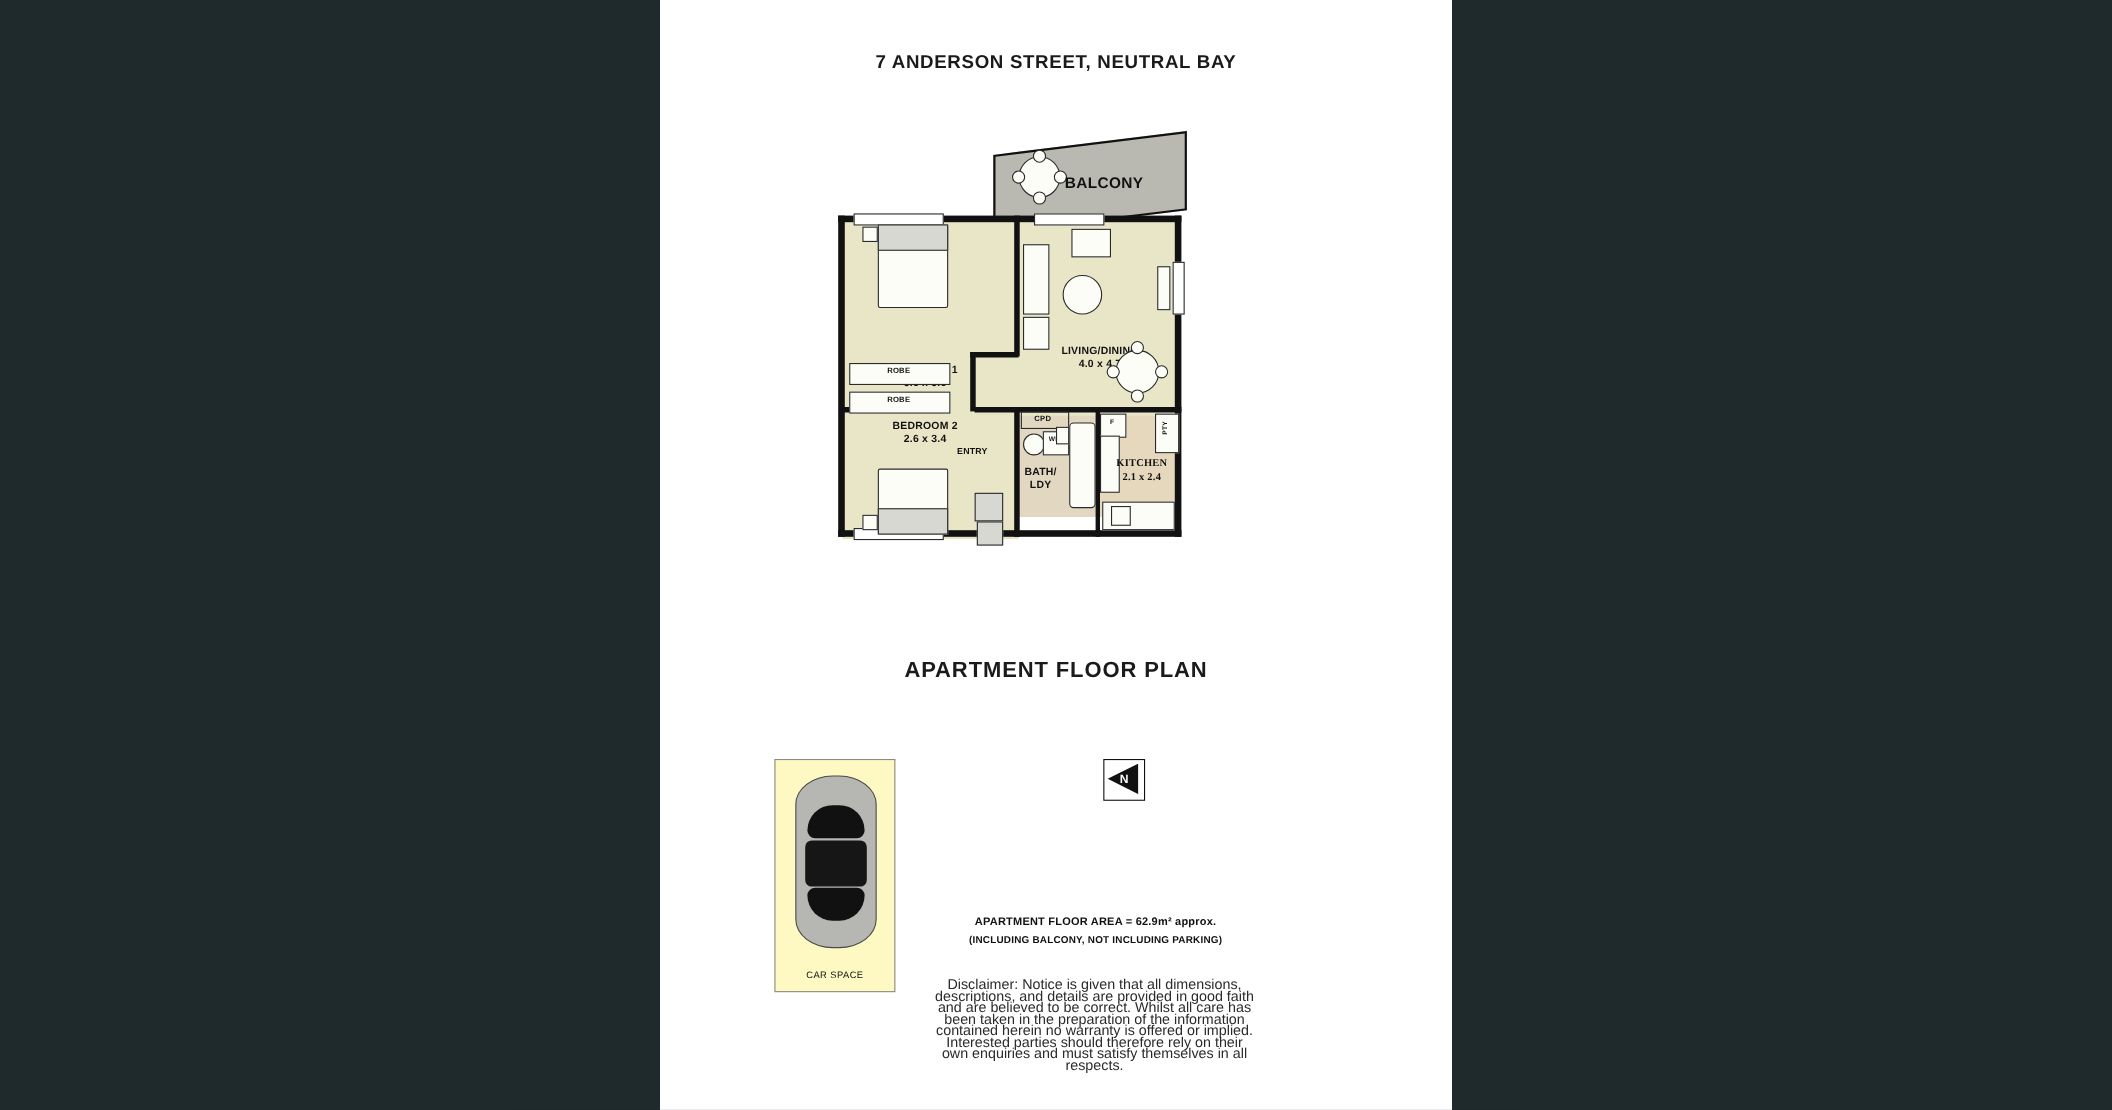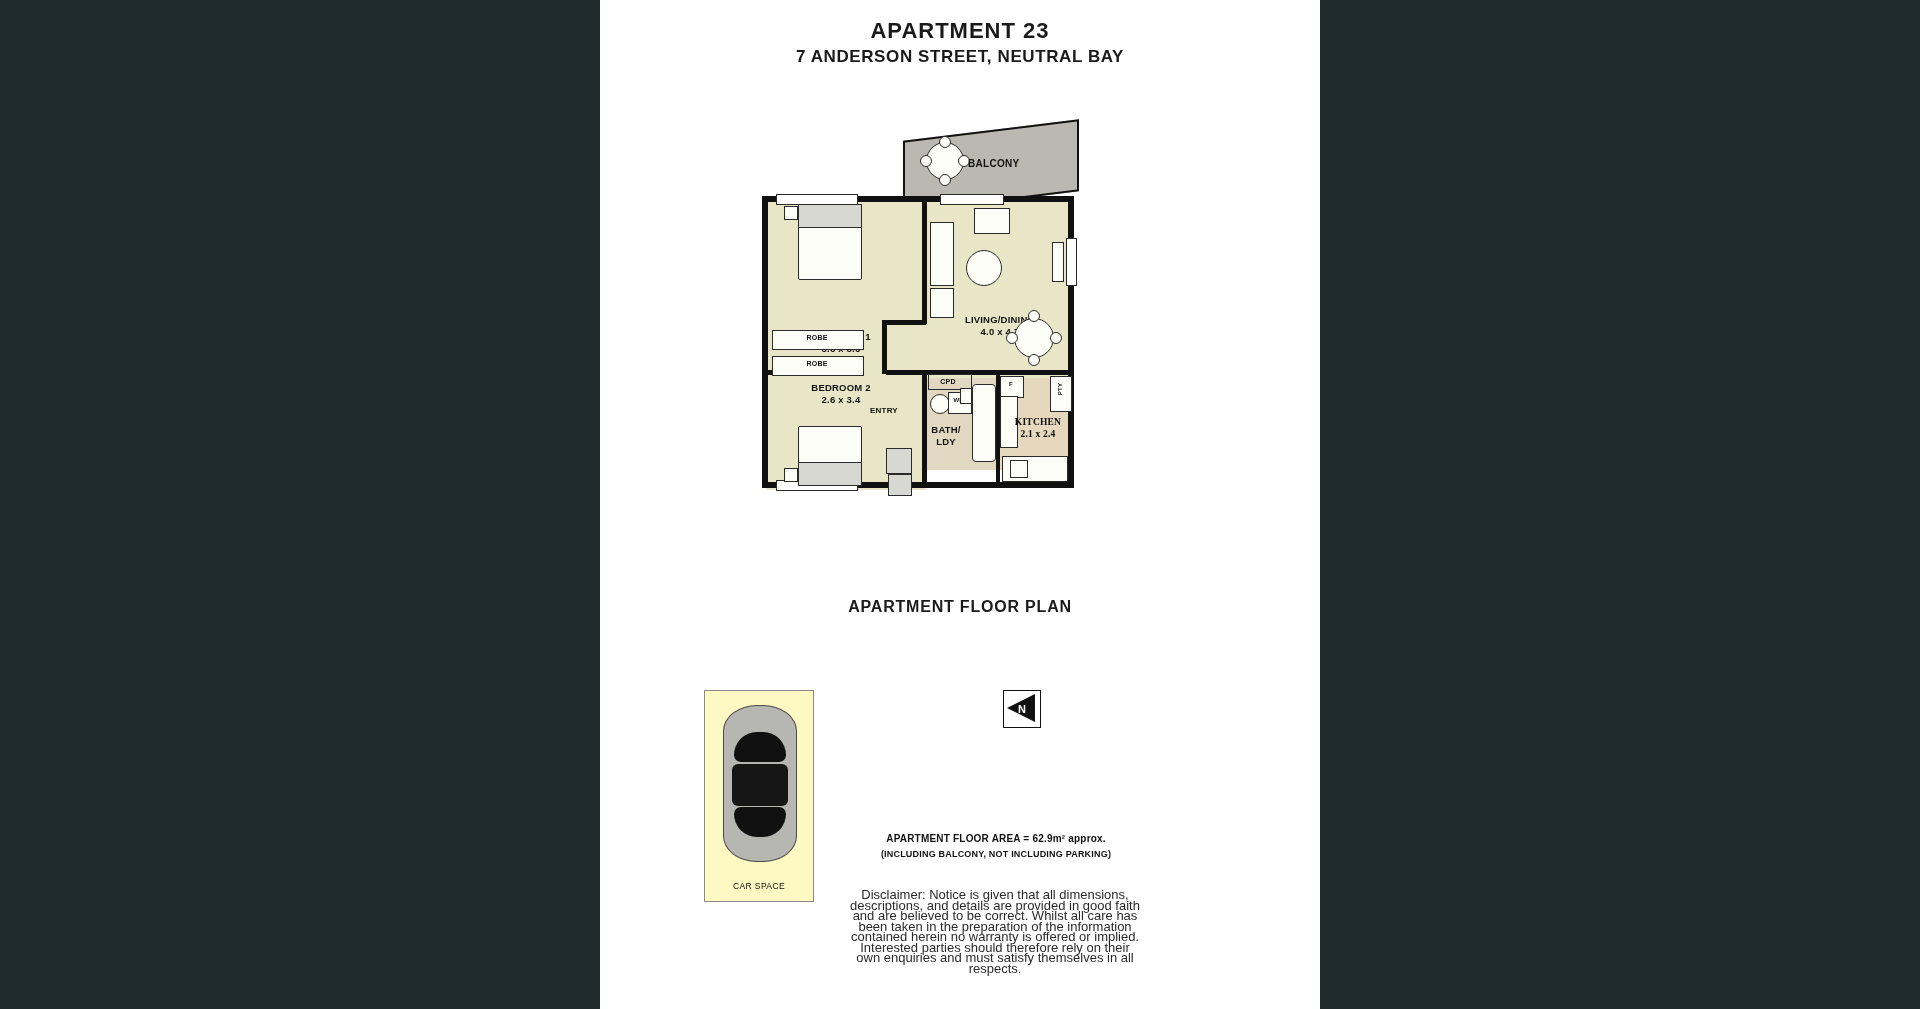--- a/index.html
+++ b/index.html
@@ -23,21 +23,21 @@
     position: absolute;
     width: 100%;
     text-align: center;
     font-weight: bold;
     letter-spacing: 0.5px;
     color: #1a1a1a;
   }
   #title-line1 { top: 18px; font-size: 22px; letter-spacing: 1px;}
   #title-line2 { top: 47px; font-size: 17px; letter-spacing: 0.6px;}
 
-  #floorplan-caption { top: 598px; font-size: 16px; letter-spacing: 0.8px;}
+  #floorplan-caption { top: 598px; font-size: 20px; letter-spacing: 0.8px;}
   #parking-caption { left: 0; width: 480px; top: 950px; font-size: 16px; letter-spacing: 0.8px; text-align: center;}
 
   
   #plan {
     position: absolute;
     left: 158px;
     top: 130px;
     width: 420px;
     height: 450px;
   }
@@ -85,21 +85,21 @@
     width: 172px;
     height: 68px;
     background: #b9b9b1;
     border: 2px solid #111;
     transform: skewY(-7deg);
   }
   #balcony-label {
     position: absolute;
     left: 210px;
     top: 28px;
-    font-size: 10px;
+    font-size: 14px;
     font-weight: bold;
     color: #111;
     letter-spacing: 0.3px;
   }
 
   
   .wet { position:absolute; background: #e2d8c2; }
   .kitchen { position:absolute; background: #e6d8bd; }
 
   
@@ -187,21 +187,20 @@
     font-size: 13px;
     line-height: 10.5px;
     color: #2a2a2a;
   }
 </style>
 </head>
 <body>
 
 <div id="page">
 
-  <div class="ttl" id="title-line1">APARTMENT 23</div>
   <div class="ttl" id="title-line2">7 ANDERSON STREET, NEUTRAL BAY</div>
 
   <div id="plan">
 
     <div id="balcony-shape"></div>
     <div class="fix" style="left:168px; top:12px; width:36px; height:36px; border-radius:50%;"></div>
     <div class="fix" style="left:162px; top:25px; width:10px; height:10px; border-radius:50%;"></div>
     <div class="fix" style="left:200px; top:25px; width:10px; height:10px; border-radius:50%;"></div>
     <div class="fix" style="left:181px; top:6px; width:10px; height:10px; border-radius:50%;"></div>
     <div class="fix" style="left:181px; top:44px; width:10px; height:10px; border-radius:50%;"></div>

